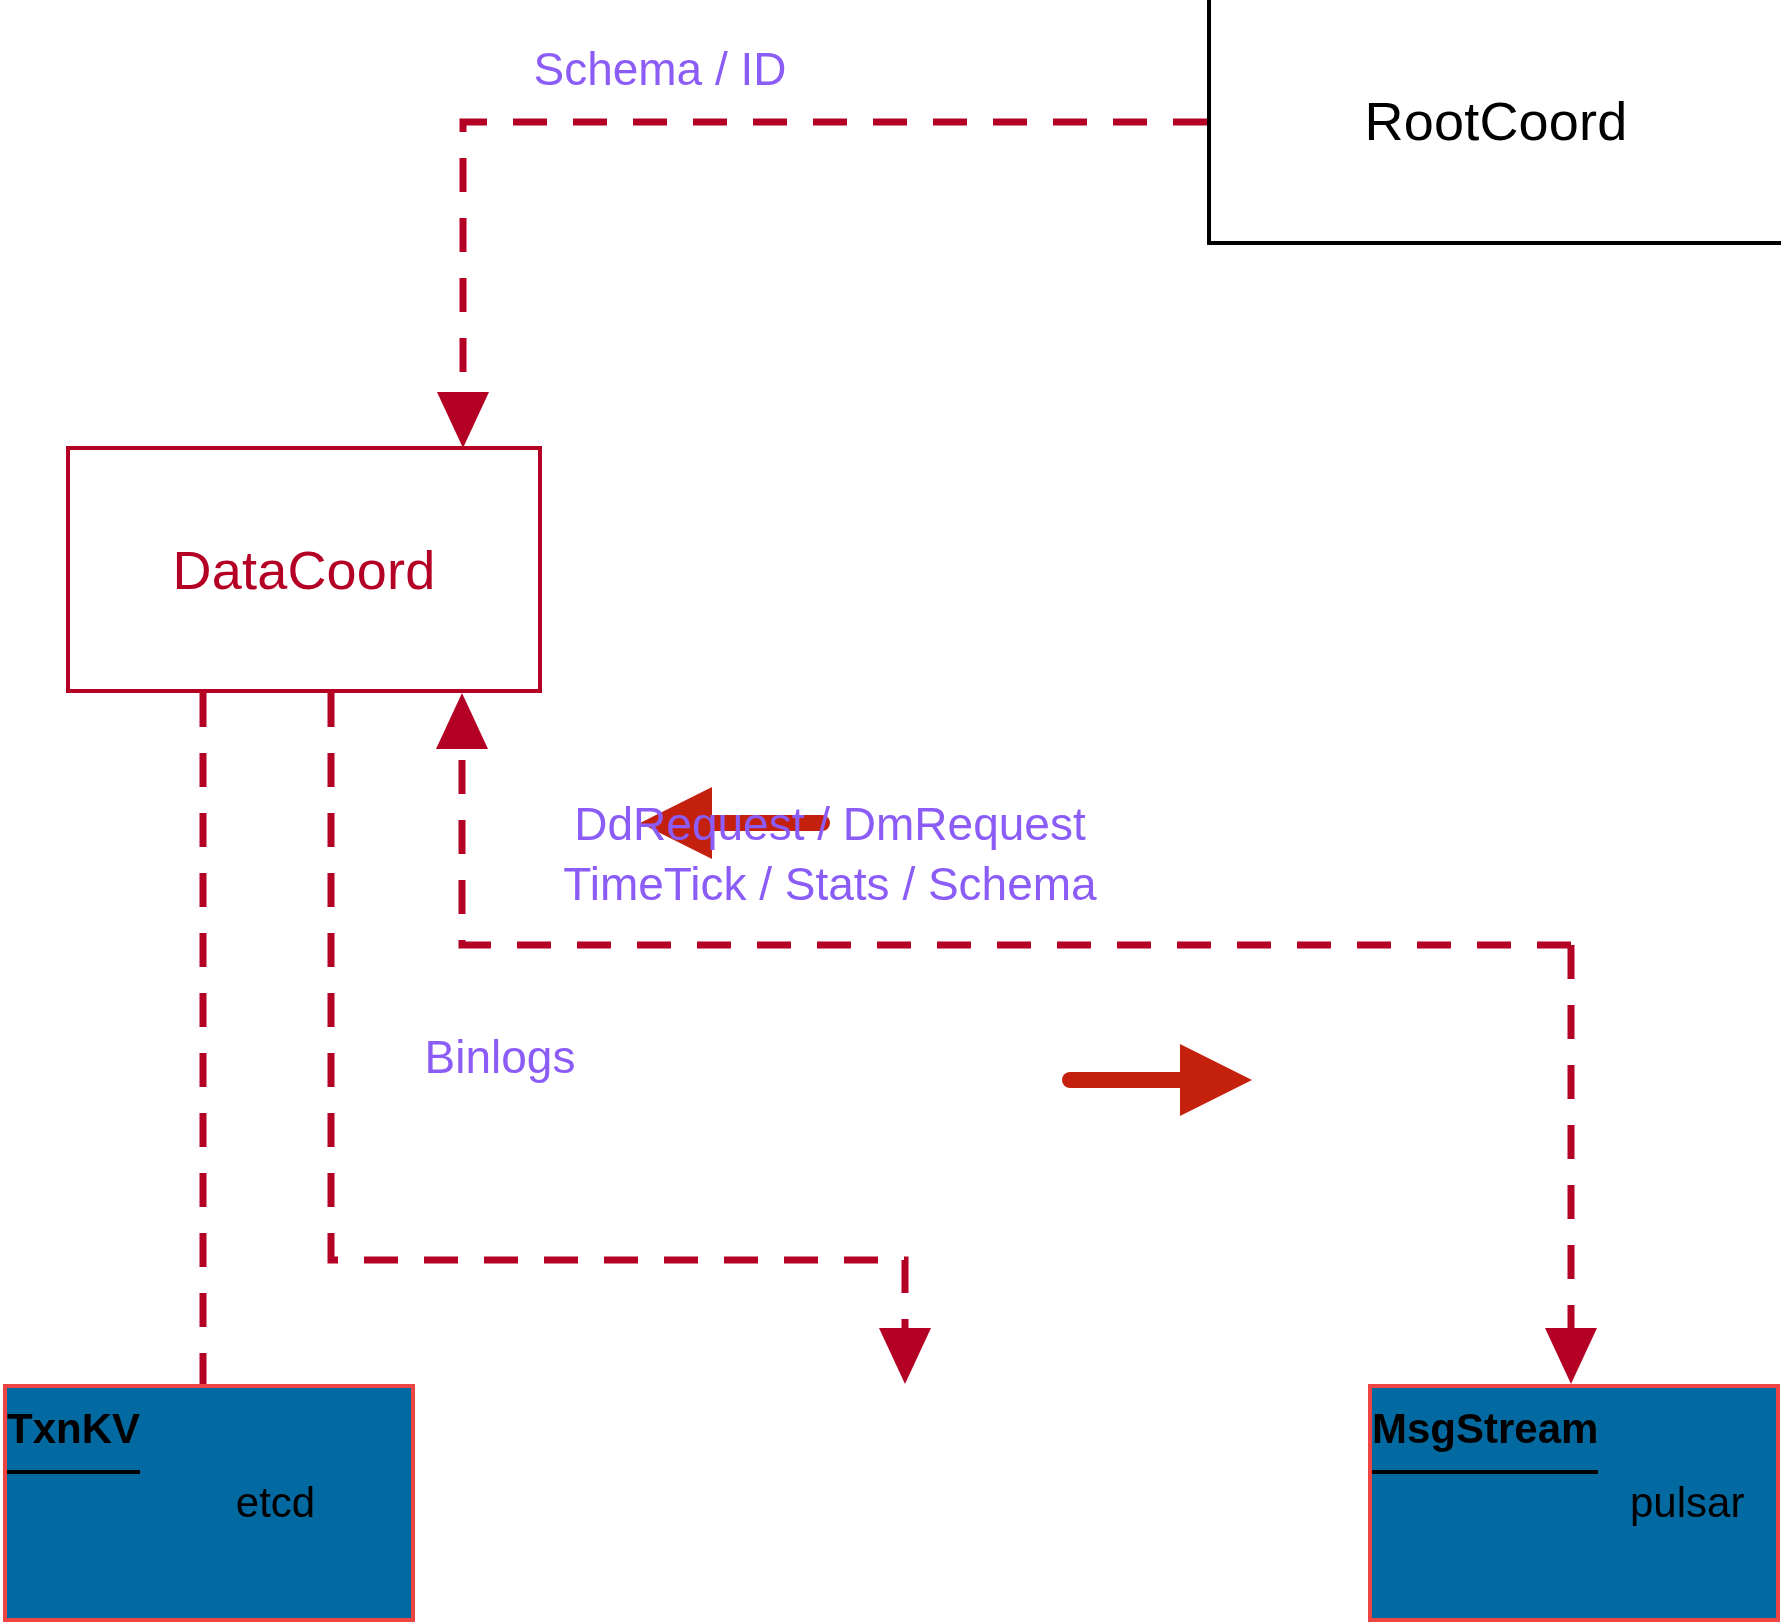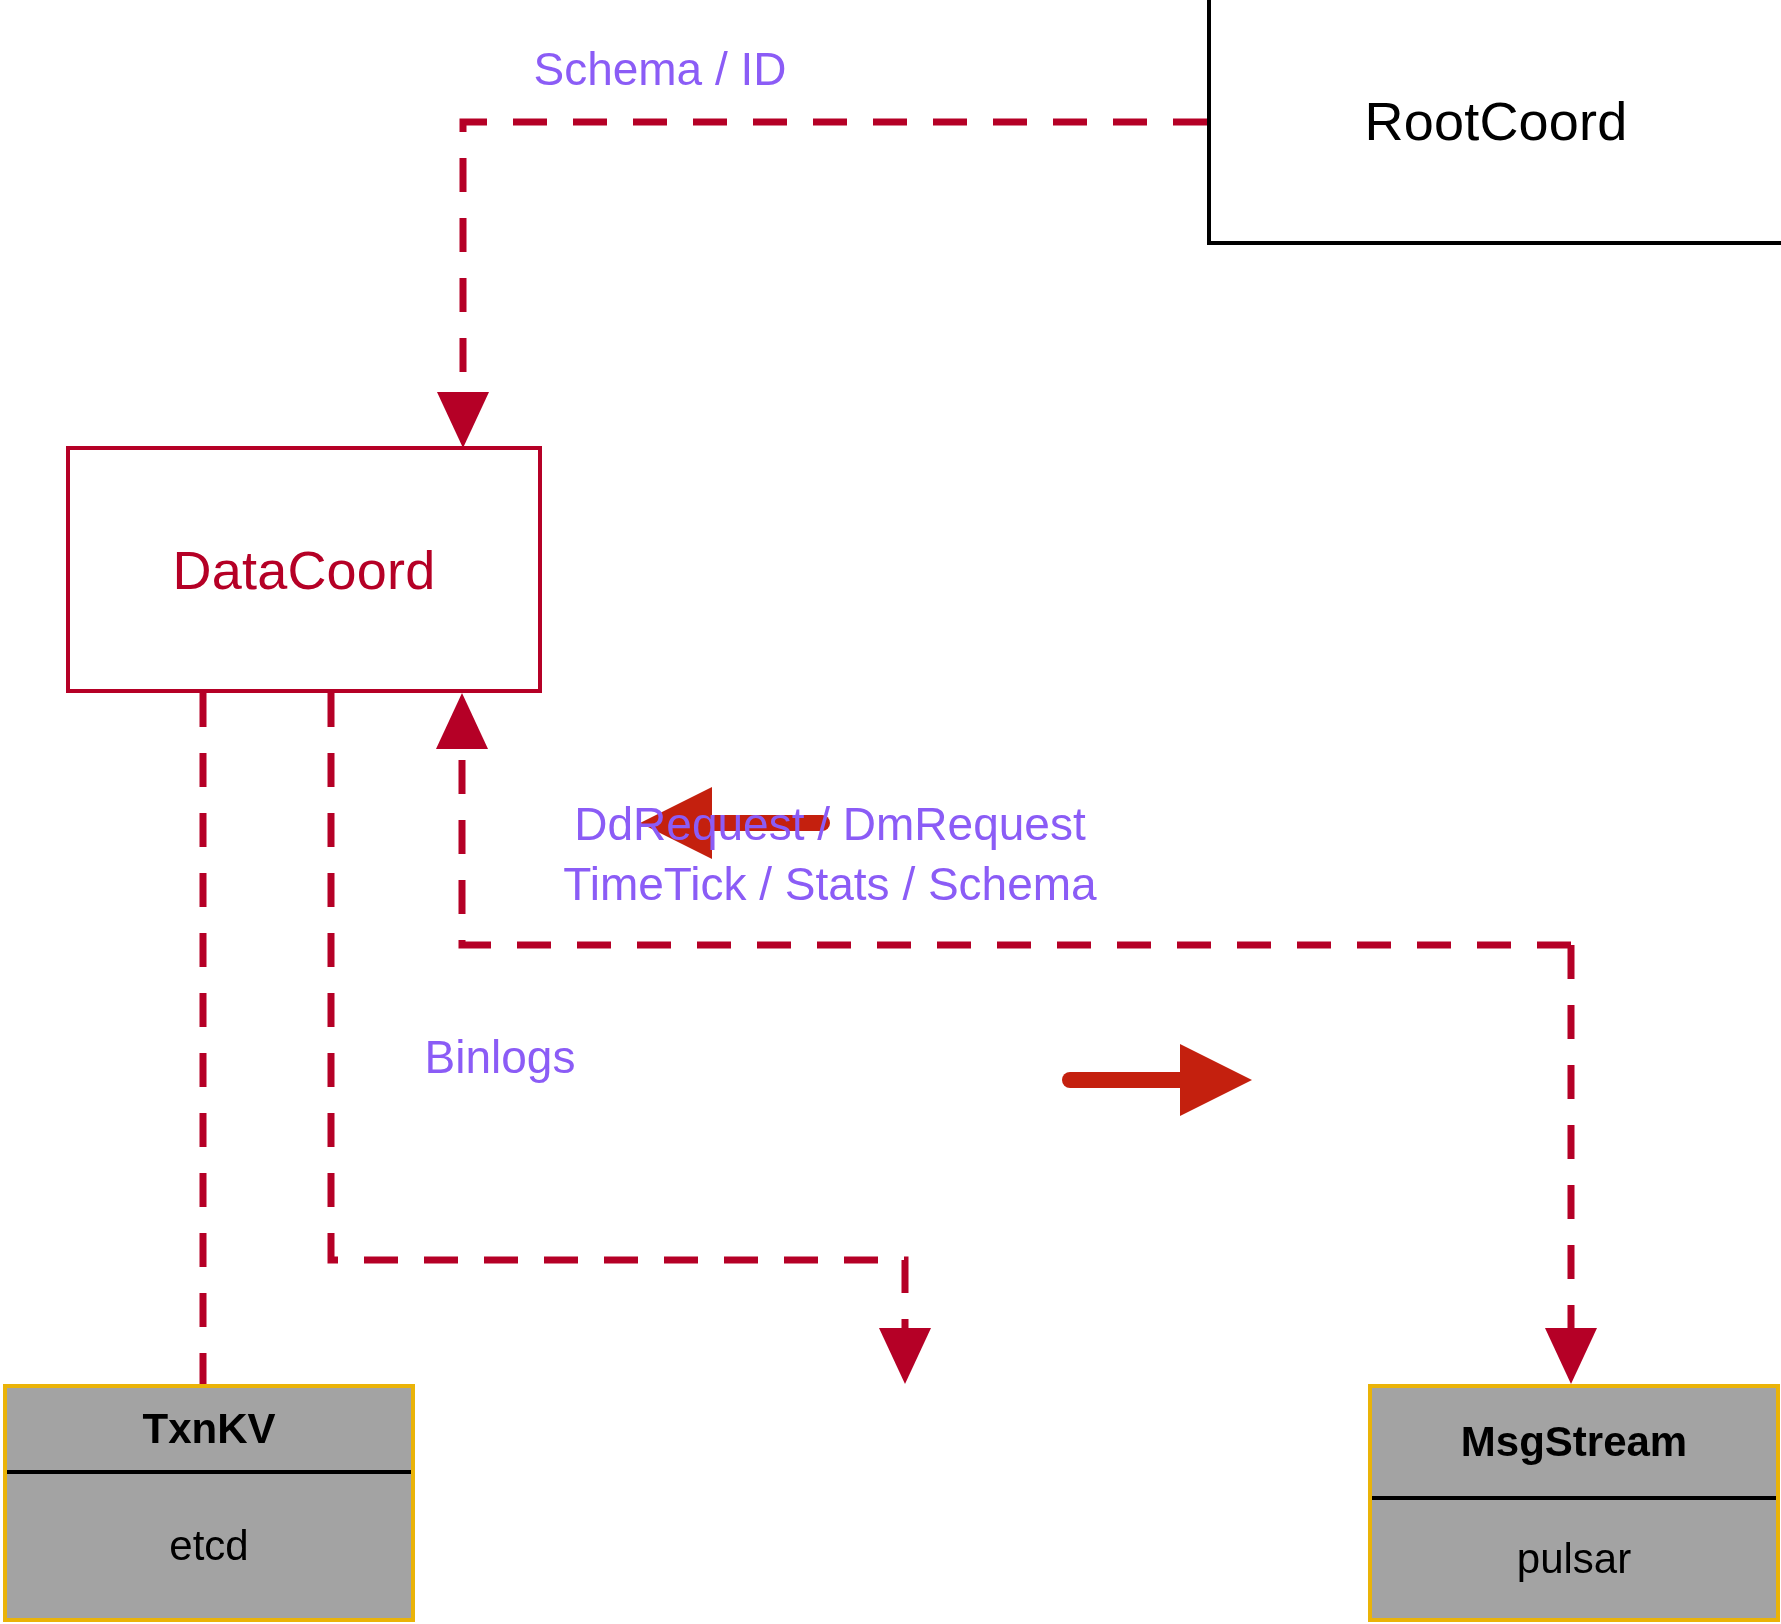--- a/index.html
+++ b/index.html
@@ -50,24 +50,24 @@
     white-space: nowrap;
   }
   .node.accent .node-title {
     color: #B50026;
   }
 
   
   .store {
     position: absolute;
     box-sizing: border-box;
-    border: 4px solid #eab308;
-    background: #a3a3a3;
+    border: 4px solid #ef4444;
+    background: #0369a1;
     display: flex;
-    flex-direction: column;
+    flex-direction: row;
   }
   .store-head {
     box-sizing: border-box;
     border-bottom: 4px solid #000000;
     display: flex;
     align-items: center;
     justify-content: center;
     font-weight: bold;
     font-size: 42px;
     color: #000000;
@@ -153,21 +153,21 @@
 
   <div class="store" style="left:3px; top:1384px; width:412px; height:238px;">
     <div class="store-head" style="height:86px;">TxnKV</div>
     <div class="store-body">
       <span>etcd</span>
     </div>
   </div>
 
 
   <div class="store" style="left:1368px; top:1384px; width:412px; height:238px;">
-    <div class="store-head" style="height:112px;">MsgStream</div>
+    <div class="store-head" style="height:86px;">MsgStream</div>
     <div class="store-body">
       <span>pulsar</span>
     </div>
   </div>
 
   <div class="edge-label" style="left:660px; top:42px;">Schema / ID</div>
 
   <div class="edge-label" style="left:830px; top:771px;margin-top:26px;">DdRequest / DmRequest</div>
 
   <div class="edge-label" style="left:830px; top:857px;">TimeTick / Stats / Schema</div>

